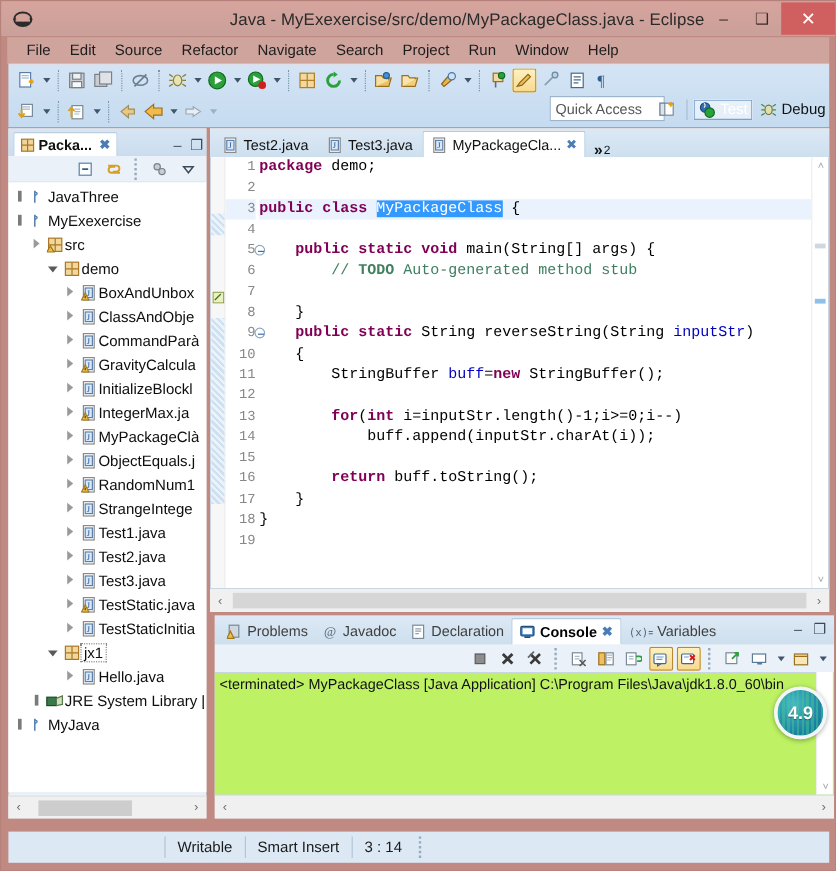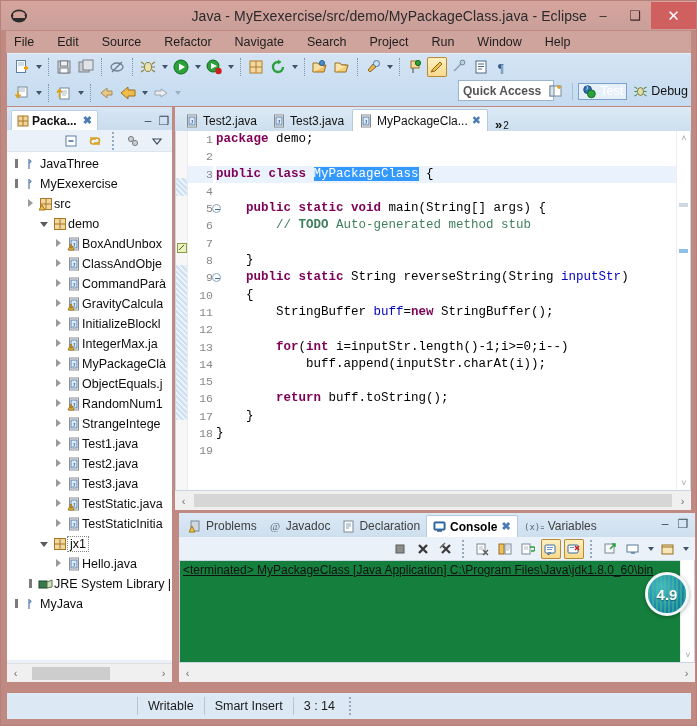--- a/index.html
+++ b/index.html
@@ -38,21 +38,21 @@
     width: 32px; height: 27px;
     display: flex; align-items: center; justify-content: center;
     color: #3a2a28; font-size: 13px;
   }
   .wbtn.close { background: #d0605f; color: #fff; width: 45px; height: 27px; font-size: 15px;}
 
   
   #menubar {
     position: absolute; left: 5px; top: 30px; width: 685px; height: 22px;
     background: #cfa49d;
-    display: flex; align-items: center;  gap: 7px;
+    display: flex; align-items: center; padding-left: 8px;
   }
   #menubar .menu-item {
     padding: 2px 8px; font-size: 12.5px; color: #1d1d1d;
   }
 
   
   #toolbar {
     position: absolute; left: 6px; top: 52px; width: 684px; height: 53px;
     background: linear-gradient(#d4e4f4, #c5dbf0);
     border-top: 1px solid #e3eefa;
@@ -74,21 +74,21 @@
     border-top: 4px solid #40556b;
   }
   .tbarrow.dim:after { border-top-color: #9ab0c4; }
 
   
   #quickaccess {
     position: absolute; right: 142px; top: 79px;
     width: 96px; height: 21px; background: #fff;
     border: 1px solid #9cb5cc;
     font-size: 12px; color: #555; padding: 2px 4px;
-    display:flex; align-items:center;font-weight:bold;
+    display:flex; align-items:center;
   }
   #persp-bar {
     position: absolute; right: 4px; top: 78px; height: 24px;
     display: flex; align-items: center; gap: 2px;
   }
   .persp-item {
     display: flex; align-items: center; gap: 3px;
     padding: 1px 4px; font-size: 12.5px; color: #111;
   }
   .persp-item.sel { box-shadow: inset 0 0 0 1px #7ba2cc; background: rgba(255,255,255,.55); }
@@ -242,23 +242,23 @@
   }
   .ctab.active { background:#fff; border: 1px solid #b4cbe0; border-bottom:none;
                  border-radius: 2px 2px 0 0; color: #000; font-weight: 700; align-items: center; }
   #console-toolrow {
     height: 23px; background: #eaf1f8;
     display: flex; align-items: center; justify-content: flex-end;
     padding-right: 4px; gap: 1px;
   }
   #console-out {
     position: absolute; left: 0; top: 47px; right: 0; bottom: 19px;
-    background: #15803d; border: 1px solid #c9d6e2;
+    background: #bef264; border: 1px solid #c9d6e2;
     font-size: 12px; color: #111; padding: 2px 3px;
-    white-space: nowrap; overflow: hidden; text-decoration: underline;
+    white-space: nowrap; overflow: hidden;
   }
   #console-hscroll {
     position: absolute; left: 0; bottom: 0; width: 100%; height: 19px;
     background: #f0f0f0; display: flex; align-items: center;
   }
   #console-vscroll {
     position: absolute; right: 1px; top: 47px; bottom: 20px; width: 14px;
     background: #fff; border-left: 1px solid #eee;
   }
 

